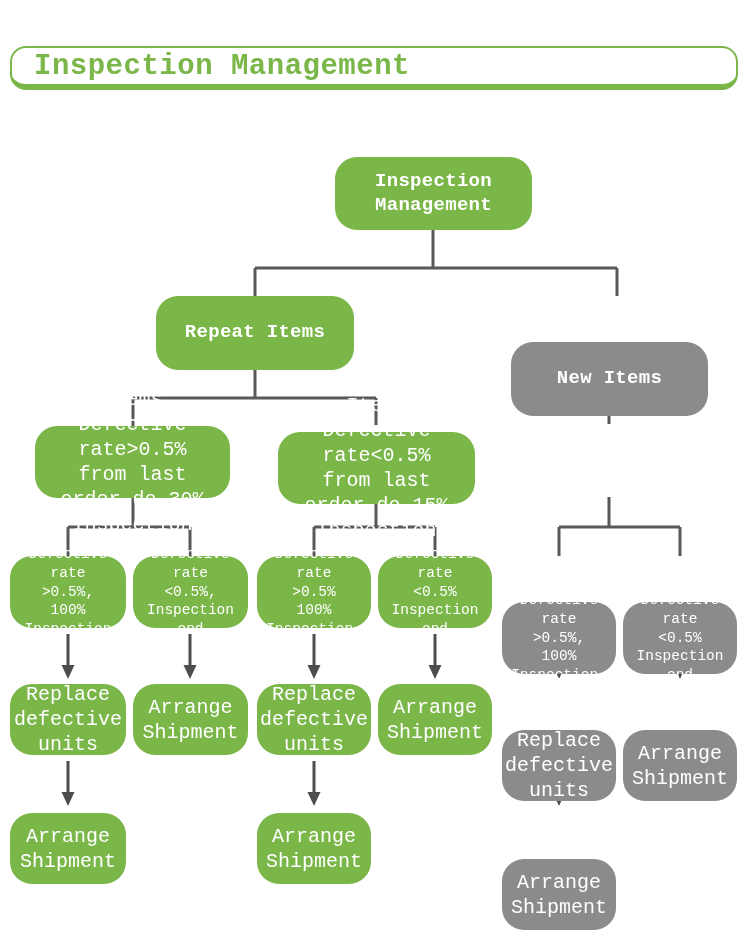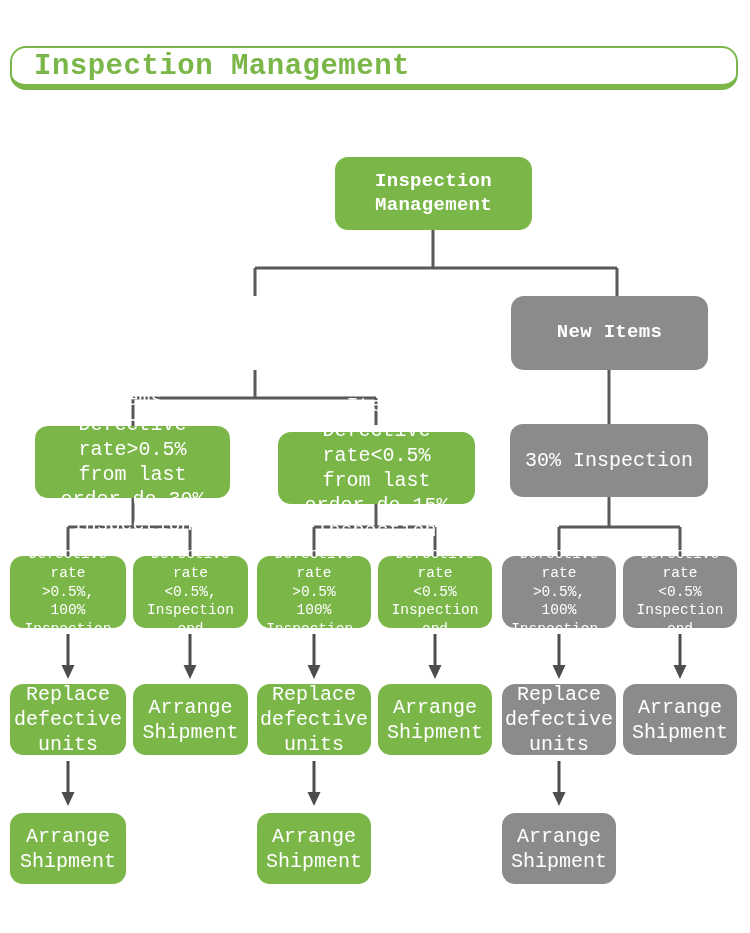--- a/index.html
+++ b/index.html
@@ -12,27 +12,27 @@
     position:absolute;left:10px;top:46px;width:728px;height:44px;
     box-sizing:border-box;border:2px solid var(--green);border-bottom-width:6px;
     border-radius:16px;display:flex;align-items:center;
   }
   .banner-title{
     font-size:29px;font-weight:bold;color:var(--green);
     padding-left:22px;letter-spacing:.5px;white-space:nowrap;
   }
   
   .node{
-    position:absolute;border-radius:13px;color:#fff;
+    position:absolute;border-radius:22px;color:#fff;
     display:flex;align-items:center;justify-content:center;
     text-align:center;white-space:pre-line;box-sizing:border-box;
     line-height:1.25;padding:12px;
   }
   .green{background:var(--green);}
-  .gray{background:var(--gray);}
+  .gray{background:var(--gray);margin-top:46px;}
   .big{font-size:19px;font-weight:bold;letter-spacing:.3px;}
   .mid{font-size:20px;}
   .small{font-size:14.5px;line-height:1.3;}
   
   .wires{position:absolute;left:0;top:0;pointer-events:none;}
   .cline{stroke:var(--line);stroke-width:3;fill:none;}
   .aline{stroke:var(--arrow);stroke-width:3;fill:none;}
   .ahead{fill:var(--arrow);stroke:none;}
 </style>
 </head>
@@ -74,29 +74,29 @@
       <path class="aline" d="M314 761 V793"></path>
         <polygon class="ahead" points="307.5,792 320.5,792 314,806"></polygon>
       <path class="aline" d="M559 761 V793"></path>
         <polygon class="ahead" points="552.5,792 565.5,792 559,806"></polygon>
     </g>
   </svg>
 
   <div class="node green big" style="left:335px;top:157px;width:197px;height:73px;">Inspection
 Management</div>
 
+  <div class="node green big" style="left:156px;top:296px;width:198px;height:74px;">Repeat Items</div>
   <div class="node gray big" style="left:511px;top:296px;width:197px;height:74px;">New Items</div>
 
   <div class="node green mid" style="left:35px;top:426px;width:195px;height:72px;">Items Defective rate&gt;0.5%
 from last order,do 30%
 Inspection</div>
   <div class="node green mid" style="left:278px;top:432px;width:197px;height:72px;">Items Defective rate&lt;0.5%
 from last order,do 15%
 Inspection</div>
-  <div class="node gray mid" style="left:510px;top:424px;width:198px;height:73px;">30% Inspection</div>
 
   <div class="node green small" style="left:10px;top:556px;width:116px;height:72px;">Defective rate
 &gt;0.5%,
 100% Inspection</div>
   <div class="node green small" style="left:133px;top:556px;width:115px;height:72px;">Defective rate
 &lt;0.5%,
 Inspection end</div>
   <div class="node green small" style="left:257px;top:556px;width:114px;height:72px;">Defective rate
 &gt;0.5%
 100% Inspection,</div>

